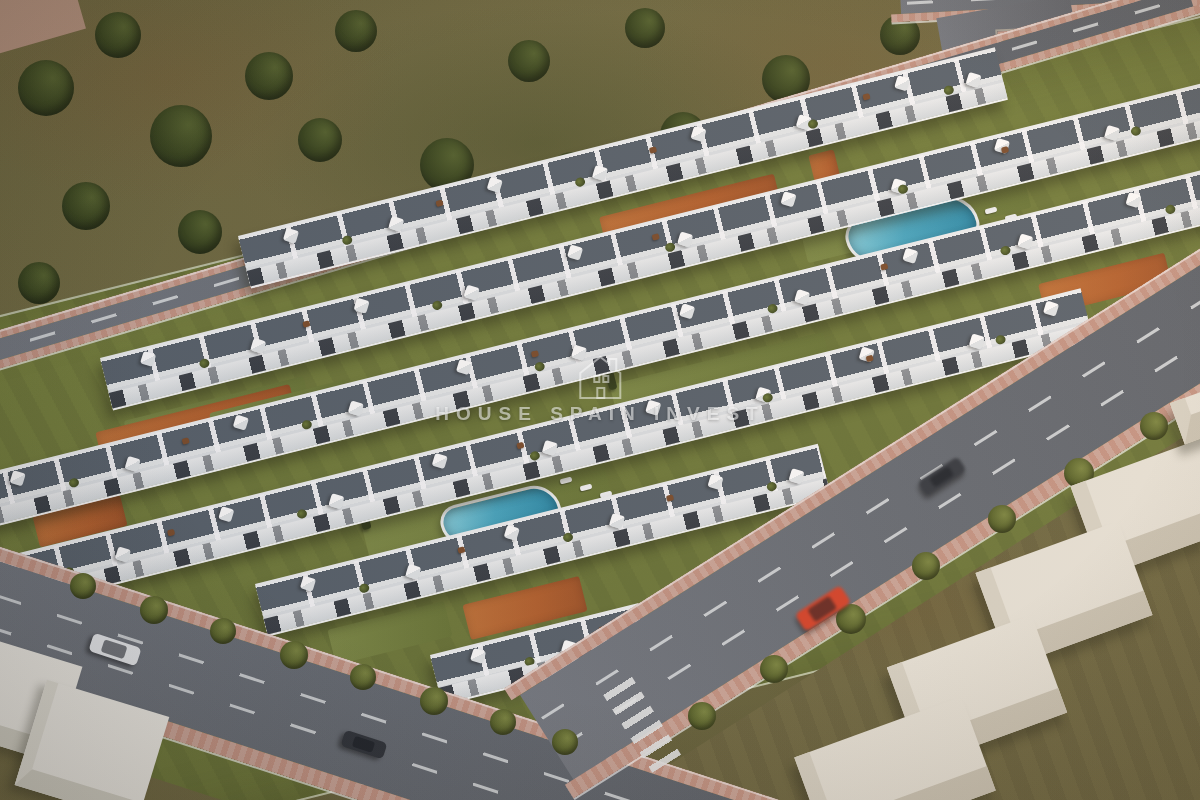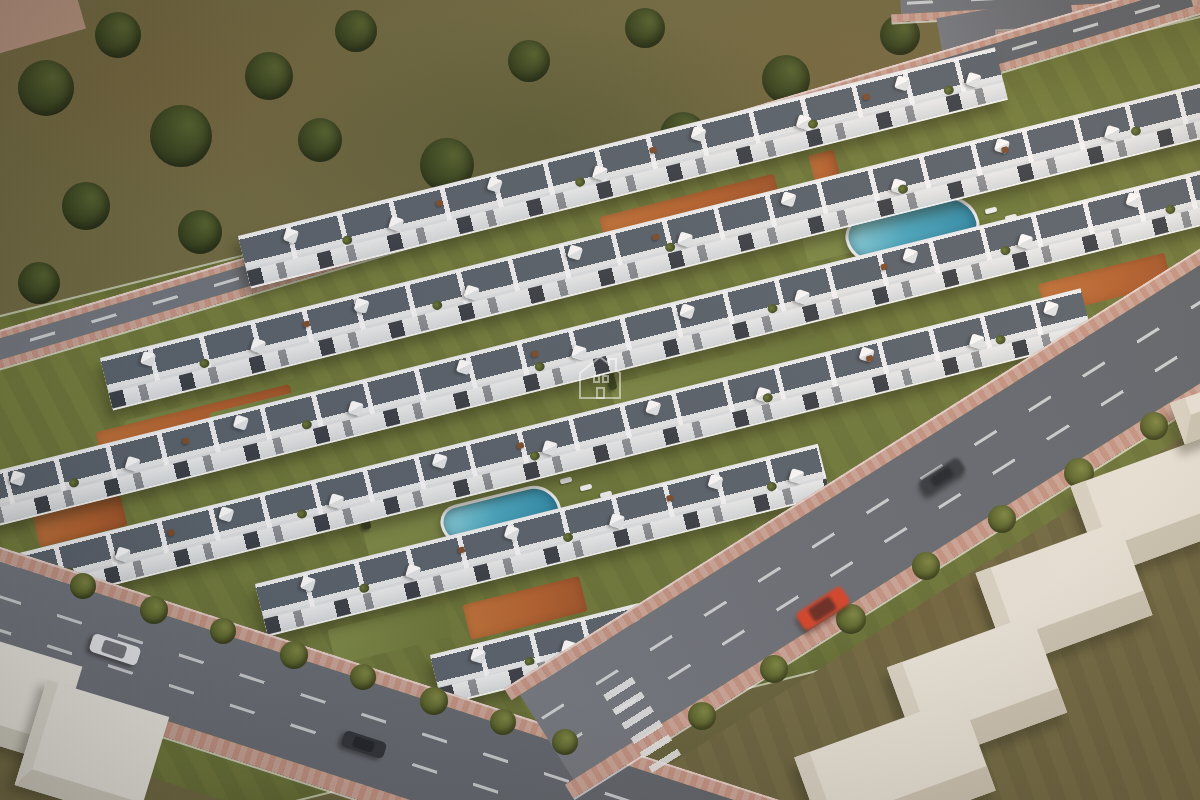--- a/index.html
+++ b/index.html
@@ -339,15 +339,16 @@
 
   <div class="vignette abs"></div>
 
   <div id="watermark" class="abs">
     <svg width="56" height="48" viewBox="0 0 56 48" fill="none" stroke="rgba(255,255,255,0.55)" stroke-width="2">
       <path d="M8 46 V21 L28 5 l9 7 V7 h7 v11 l4 3 V46 Z"></path>
       <rect x="22" y="24" width="5" height="6"></rect>
       <rect x="31" y="24" width="5" height="6"></rect>
       <rect x="25" y="36" width="7" height="10"></rect>
     </svg>
+    <div class="wm-text">HOUSE SPAIN INVEST</div>
   </div>
 
 </div>
 
 </body></html>

